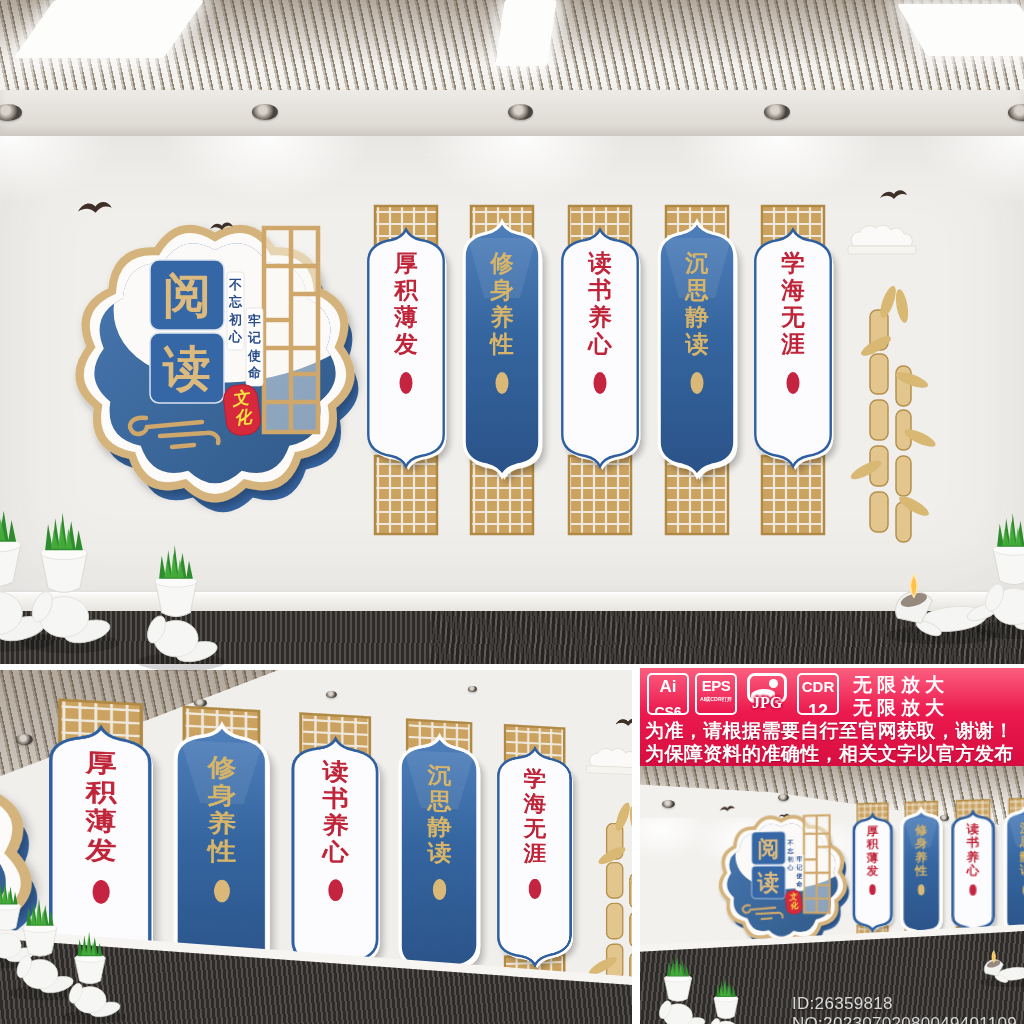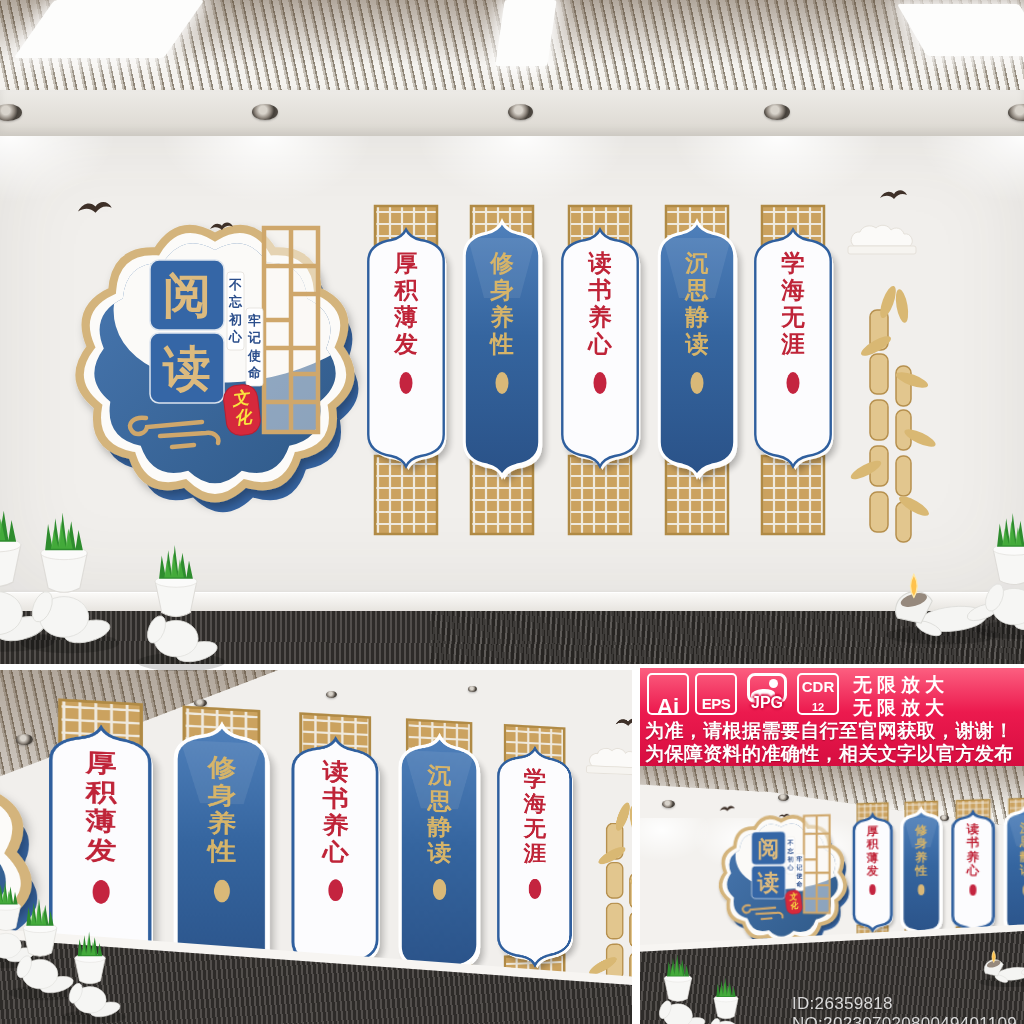--- a/index.html
+++ b/index.html
@@ -74,27 +74,27 @@
       radial-gradient(70px 44px at 8% 20%,rgba(255,255,255,.95),rgba(255,255,255,0) 70%),
       radial-gradient(70px 44px at 38% 35%,rgba(255,255,255,.95),rgba(255,255,255,0) 70%),
       radial-gradient(70px 44px at 68% 50%,rgba(255,255,255,.95),rgba(255,255,255,0) 70%);}
 
   
   .info-banner{position:absolute;left:640px;top:668px;width:384px;height:98px;
       background:linear-gradient(180deg,#fc5f80 0%,#ec1a4e 45%,#d60d40 100%);color:#fff;}
   .badges{display:flex;align-items:flex-start;gap:6px;padding:5px 4px 0 7px;height:50px;}
   .badge{flex:0 0 auto;width:42px;height:42px;border:2px solid #fff;border-radius:5px;
       text-align:center;line-height:1;overflow:hidden;}
-  .badge .t{font-weight:bold;font-size:22px;margin-top:21px;}
+  .badge .t{font-weight:bold;font-size:17px;margin-top:3px;}
   .badge .b{font-weight:bold;font-size:14px;margin-top:10px;}
   .badge.eps .t{font-size:15px;letter-spacing:-.5px;}
   .badge.eps .b{font-size:5.5px;margin-top:4px;transform:scale(.95);}
   .badge.cdr .t{font-size:15px;margin-top:4px;}
-  .badge.cdr .b{font-size:11px;margin-top:8px;}
-  .jpgbadge{flex:0 0 auto;width:48px;text-align:center;border:none;}
+  .badge.cdr .b{font-size:18px;margin-top:8px;}
+  .jpgbadge{flex:0 0 auto;width:48px;text-align:center;border:none;font-family:Liberation Serif, serif;}
   .pic{width:40px;height:30px;border:3px solid #fff;border-radius:8px;margin:0 auto;position:relative;}
   .pic .dot{position:absolute;right:6px;top:3px;width:9px;height:9px;border-radius:50%;background:#fff;}
   .pic .wave{position:absolute;left:1px;bottom:0;width:24px;height:11px;background:#fff;
       border-radius:100% 100% 0 0/100% 100% 0 0;transform:rotate(-4deg);}
   .jpg-label{font-weight:bold;font-size:16px;margin-top:-9px;position:relative;
       text-shadow:2px 0 2px #d60d40,-2px 0 2px #d60d40,0 2px 2px #d60d40,0 -2px 2px #d60d40;}
   .tagline{margin-left:8px;font-weight:bold;font-size:19px;line-height:23px;letter-spacing:5px;white-space:nowrap;}
   .disclaimer{padding:1px 5px 0 5px;font-weight:bold;font-size:19px;line-height:23px;
       letter-spacing:.4px;white-space:nowrap;text-shadow:0 1px 1px rgba(120,0,25,.5);}
 

